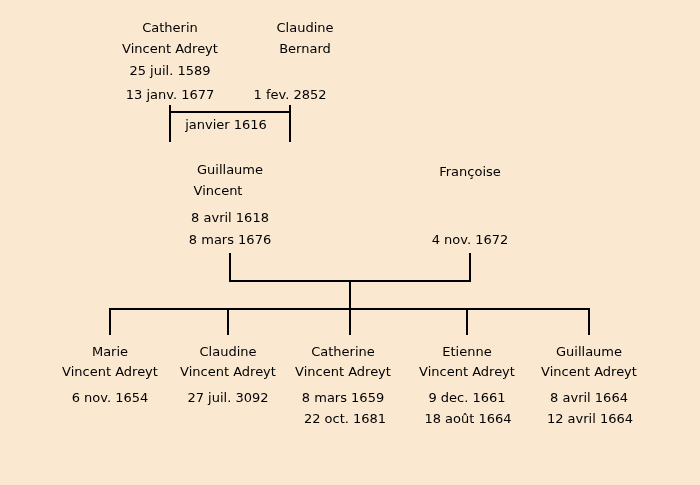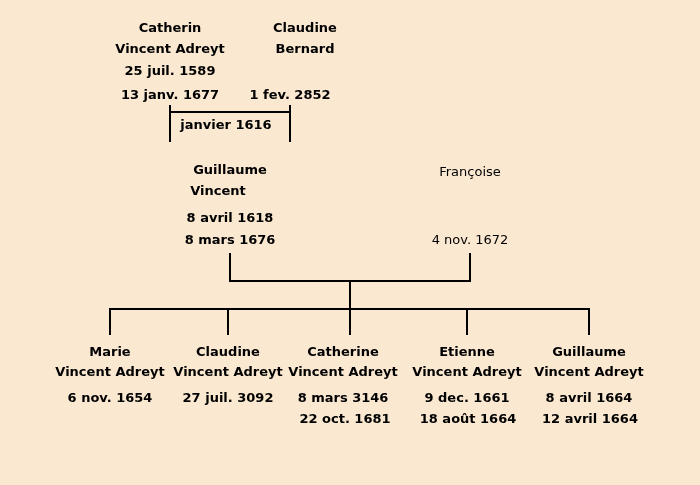--- a/index.html
+++ b/index.html
@@ -12,21 +12,20 @@
     font-family: "DejaVu Sans", sans-serif;
     font-size: 13px;
     color: #000000;
   }
   
   .t {
     position: absolute;
     transform: translateX(-50%);
     white-space: nowrap;
     line-height: 16px;
-    font-weight: bold;
   }
   .b { font-weight: normal; }
   .line { position: absolute; background: #000000; }
 </style>
 </head>
 <body style="background: rgb(250, 232, 209);">
 
 <span class="t" style="left:170px; top:20px">Catherin</span>
 <span class="t" style="left:170px; top:41px">Vincent Adreyt</span>
 <span class="t" style="left:305px; top:20px">Claudine</span>
@@ -61,21 +60,21 @@
 <span class="t" style="left:110px; top:344px">Marie</span>
 <span class="t" style="left:110px; top:364px">Vincent Adreyt</span>
 <span class="t" style="left:110px; top:390px">6 nov. 1654</span>
 
 <span class="t" style="left:228px; top:344px">Claudine</span>
 <span class="t" style="left:228px; top:364px">Vincent Adreyt</span>
 <span class="t" style="left:228px; top:390px">27 juil. 3092</span>
 
 <span class="t" style="left:343px; top:344px">Catherine</span>
 <span class="t" style="left:343px; top:364px">Vincent Adreyt</span>
-<span class="t" style="left:343px; top:390px">8 mars 3146</span>
+<span class="t" style="left:343px; top:390px">8 mars 1659</span>
 <span class="t" style="left:345px; top:411px">22 oct. 1681</span>
 
 <span class="t" style="left:467px; top:344px">Etienne</span>
 <span class="t" style="left:467px; top:364px">Vincent Adreyt</span>
 <span class="t" style="left:467px; top:390px">9 dec. 1661</span>
 <span class="t" style="left:468px; top:411px">18 août 1664</span>
 
 <span class="t" style="left:589px; top:344px">Guillaume</span>
 <span class="t" style="left:589px; top:364px">Vincent Adreyt</span>
 <span class="t" style="left:589px; top:390px">8 avril 1664</span>

